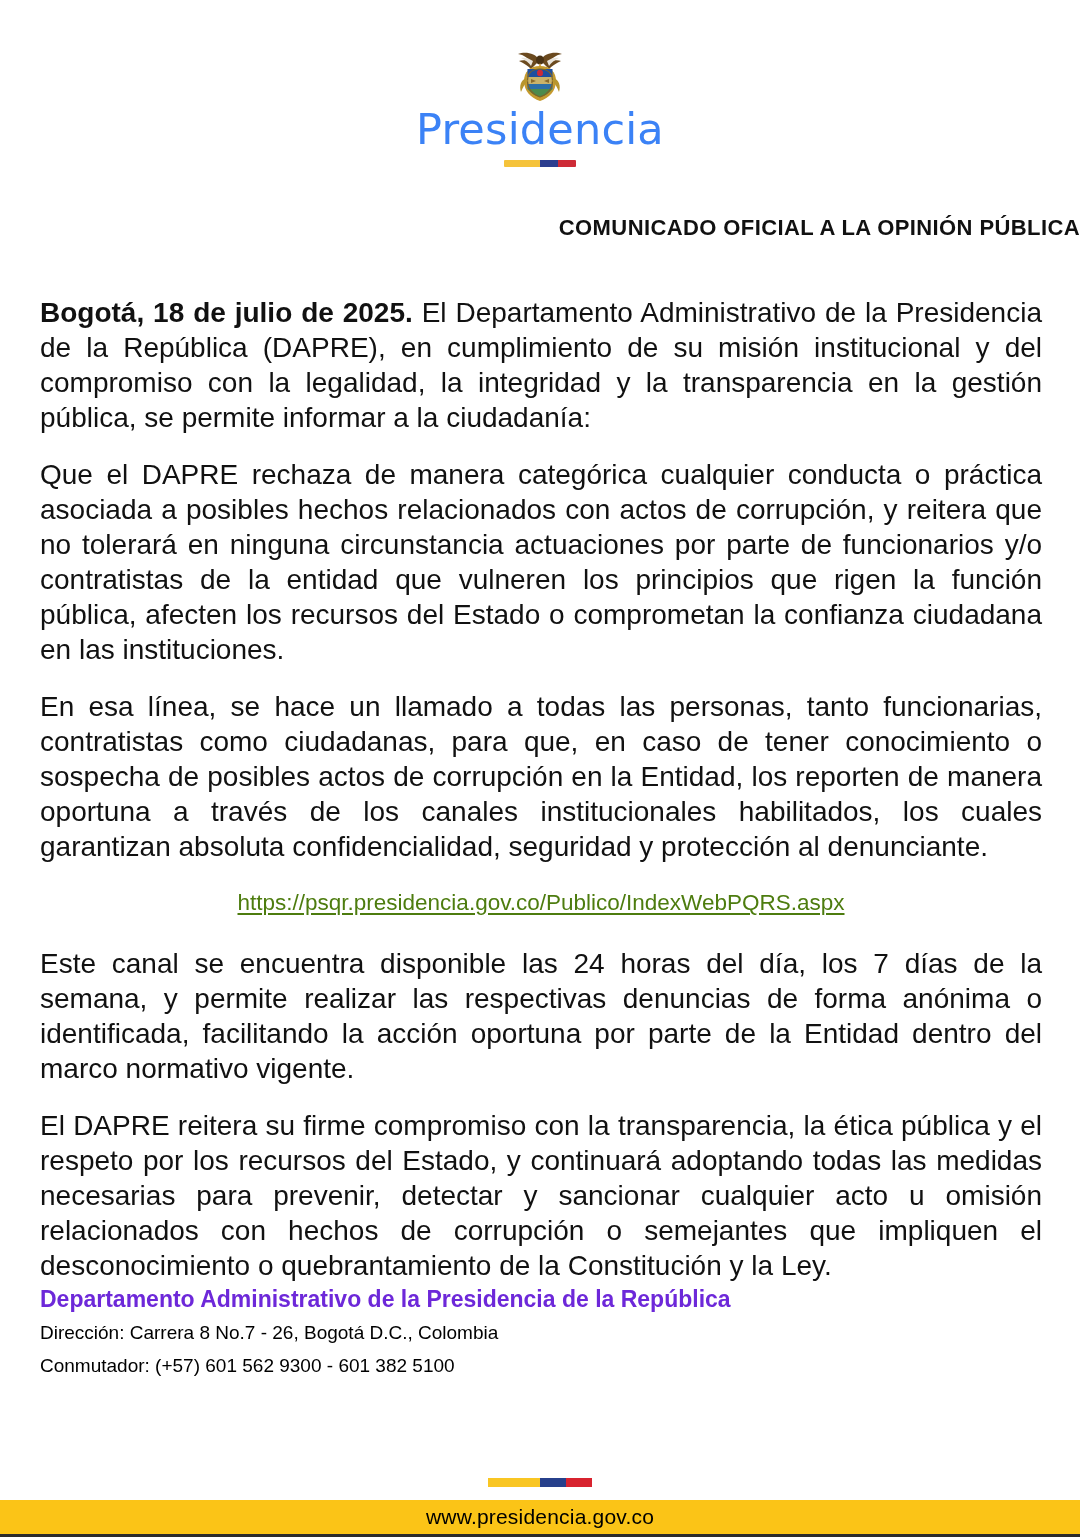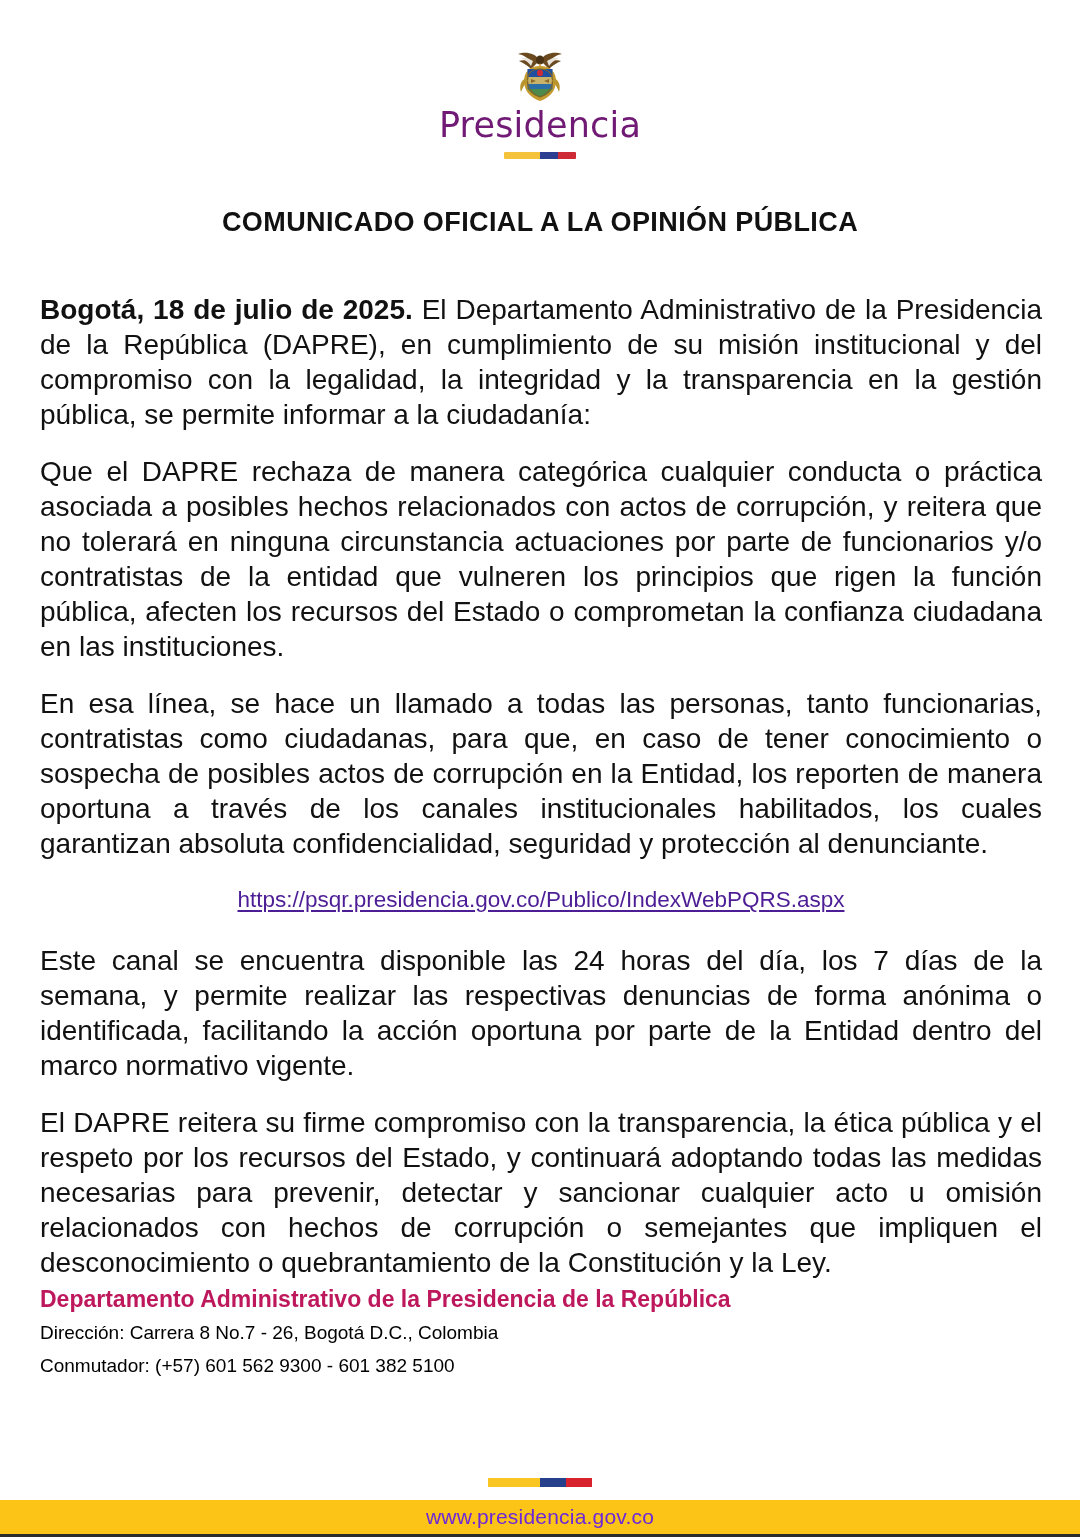--- a/index.html
+++ b/index.html
@@ -27,45 +27,45 @@
   }
 
   .coat-of-arms {
     width: 54px;
     height: 56px;
     display: block;
   }
 
   .wordmark {
     font-family: "DejaVu Sans", sans-serif;
-    font-size: 35px;
+    font-size: 43px;
     font-weight: 400;
-    color: #701a75;
+    color: #3b82f6;
     letter-spacing: 0.2px;
     line-height: 1;
     margin-top: 4px;
   }
 
   .flagbar-logo {
     display: flex;
     width: 72px;
     height: 7px;
     margin-top: 9px;
     border-radius: 1px;
     overflow: hidden;
   }
   .flagbar-logo .f-yellow { flex: 2; background: #F5C33B; }
   .flagbar-logo .f-blue   { flex: 1; background: #2C3E8F; }
   .flagbar-logo .f-red    { flex: 1; background: #CE2B37; }
 
   
   .doc-title {
-    text-align: center;
+    text-align: right;
     font-family: "Liberation Sans Narrow", "Liberation Sans", sans-serif;
-    font-size: 27px;
+    font-size: 22px;
     font-weight: 700;
     letter-spacing: 0.4px;
     color: #111111;
     margin-top: 48px;
   }
 
   
   .doc-body {
     margin: 0 38px 0 40px;
     padding-top: 54px;
@@ -88,38 +88,38 @@
   .para.tight { margin-bottom: 18px; }
 
   .link-line {
     text-align: center;
     margin: 12px 0 26px 0;
   }
 
   .report-link {
     font-size: 22.5px;
     line-height: 34px;
-    color: #4c1d95;
+    color: #4d7c0f;
     text-decoration: underline;
     text-underline-offset: 3px;
     cursor: pointer;
   }
 
   
   .contact-block {
     position: absolute;
     left: 40px;
     top: 1283px;
   }
 
   .contact-title {
     font-size: 23px;
     font-weight: 700;
     line-height: 33px;
-    color: #be185d;
+    color: #6d28d9;
   }
 
   .contact-line {
     font-size: 19px;
     line-height: 33px;
     color: #000000;
   }
 
   
   .flagbar-bottom {
@@ -144,21 +144,21 @@
     height: 34px;
     background: #FBC417;
     display: flex;
     align-items: center;
     justify-content: center;
   }
 
   .site-url {
     font-family: "Liberation Sans Narrow", "Liberation Sans", sans-serif;
     font-size: 21px;
-    color: #6d28d9;
+    color: #000000;
     letter-spacing: 0.2px;
     cursor: pointer;
   }
 
   .band-rule {
     position: absolute;
     left: 0;
     bottom: 0;
     width: 100%;
     height: 3px;

